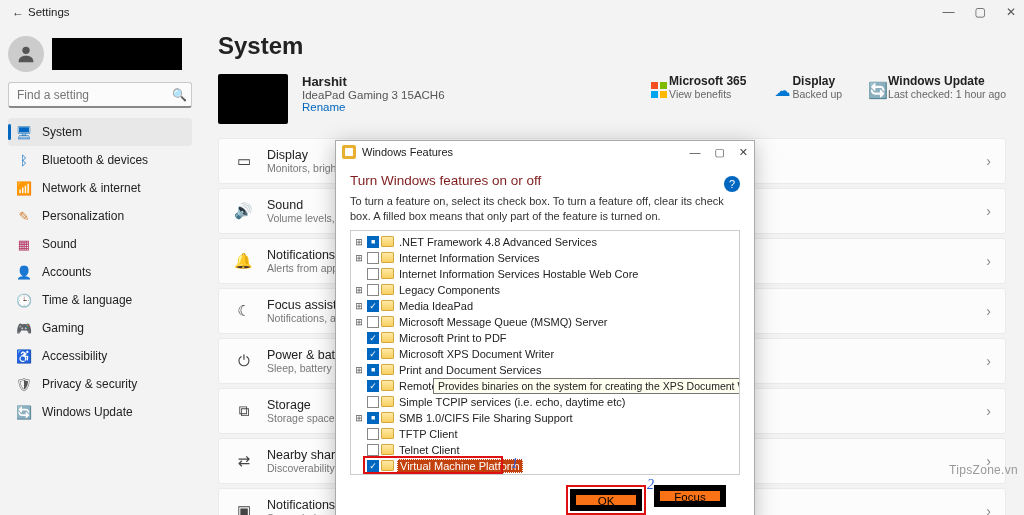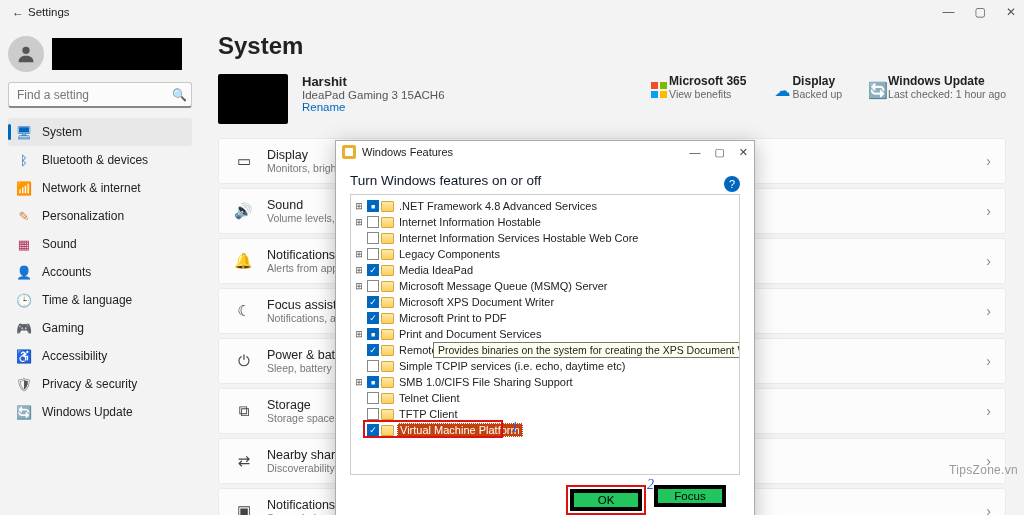--- a/index.html
+++ b/index.html
@@ -57,40 +57,40 @@
 .setting-item .chev { margin-left: auto; color: #888; font-size: 14px; }
 
 
 .dialog { position: absolute; left: 335px; top: 140px; width: 420px; height: 386px; background: #fff; border: 1px solid #aaa; box-shadow: 0 4px 20px rgba(0,0,0,.25); display: flex; flex-direction: column; justify-content: space-between; }
 .dlg-titlebar { height: 22px; display: flex; align-items: center; padding: 0 6px; }
 .dlg-titlebar .dicon { width: 14px; height: 14px; margin-right: 6px; }
 .dlg-titlebar .dtitle { font-size: 11px; }
 .dlg-titlebar .dwin { margin-left: auto; display: flex; gap: 14px; color: #444; }
 .dlg-titlebar .dwin span { cursor: pointer; font-size: 11px; }
 .dlg-body { padding: 10px 14px 0 14px; flex: 1; display: flex; flex-direction: column; overflow: hidden; }
-.dlg-body .heading { color: #0f172a; font-size: 13.5px; margin-bottom: 6px; }
+.dlg-body .heading { color: #7f1d1d; font-size: 13.5px; margin-bottom: 6px; }
 .dlg-body .help { float: right; width: 16px; height: 16px; border-radius: 50%; background: #0067c0; color: #fff; font-size: 11px; display: inline-flex; align-items: center; justify-content: center; cursor: pointer; }
 .dlg-body .desc { font-size: 11px; color: #333; line-height: 1.35; margin-bottom: 6px; }
 .tree-wrap { flex: 1; border: 1px solid #ccc; overflow-y: auto; padding: 3px 2px; background: #fff; position: relative; }
 .tree-item { display: flex; align-items: center; height: 16px; font-size: 11px; white-space: nowrap; }
 .tree-item .exp { width: 12px; text-align: center; color: #555; cursor: pointer; font-size: 9px; }
 .tree-item .cb { width: 12px; height: 12px; border: 1px solid #888; margin: 0 2px; display: inline-flex; align-items: center; justify-content: center; font-size: 9px; cursor: pointer; }
 .tree-item .cb.checked { background: #0067c0; border-color: #0067c0; color: #fff; }
 .tree-item .cb.filled { background: #0067c0; border-color: #0067c0; position: relative; }
 .tree-item .cb.filled::after { content: "■"; color: #fff; font-size: 7px; line-height: 1; }
 .tree-item .cb.checked::after { content: "✓"; }
 .tree-item .fico { width: 13px; height: 11px; background: linear-gradient(#ffe9a6,#f8cf60); border: 1px solid #d6a93e; border-radius: 1px; margin-right: 3px; }
 .tree-item .lbl { padding: 0 2px; }
 .tree-item.selected .lbl { background: #c2410c; color: #fff; border: 1px dotted #fff; }
 .red-box { position: absolute; border: 2px solid #d11; pointer-events: none; }
 .tooltip { position: absolute; background: #fffff0; border: 1px solid #767676; font-size: 10.5px; padding: 1px 4px; white-space: nowrap; }
 .anno { position: absolute; color: #2b5fd9; font-family: Georgia, serif; font-style: italic; font-size: 14px; }
 
 .dlg-buttons { display: flex; justify-content: flex-end; gap: 8px; padding: 10px 14px; border-top: 0; }
-.dlg-buttons button { width: 72px; height: 22px; font-size: 11.5px; background: #22c55e; border: 4px solid #000000; cursor: pointer; }
+.dlg-buttons button { width: 72px; height: 22px; font-size: 11.5px; background: #f97316; border: 6px solid #000000; cursor: pointer; }
 .btn-box { border: 2px solid #d11; padding: 2px; display: inline-block; }
 
 .watermark { position: absolute; right: 6px; bottom: 38px; font-size: 12px; color: #999; letter-spacing: .3px; }
 </style>
 </head>
 <body>
 
 <div class="titlebar">
   <span class="back">←</span>
   <span class="title">Settings</span>
@@ -285,32 +285,33 @@
       <span>—</span>
       <span>▢</span>
       <span>✕</span>
     </div>
   </div>
   <div class="dlg-body">
     <div style="display:flex;align-items:center;justify-content:space-between">
       <div class="heading">Turn Windows features on or off</div>
       <div class="help">?</div>
     </div>
+    <div class="desc">To turn a feature on, select its check box. To turn a feature off, clear its check box. A filled box means that only part of the feature is turned on.</div>
     <div class="tree-wrap" id="tree">
         <div class="tree-item">
           <span class="exp">⊞</span>
           <span class="cb filled"></span>
           <span class="fico"></span>
           <span class="lbl">.NET Framework 4.8 Advanced Services</span>
         </div>
         <div class="tree-item">
           <span class="exp">⊞</span>
           <span class="cb"></span>
           <span class="fico"></span>
-          <span class="lbl">Internet Information Hostable</span>
+          <span class="lbl">Internet Information Services</span>
         </div>
         <div class="tree-item">
           <span class="exp"></span>
           <span class="cb"></span>
           <span class="fico"></span>
           <span class="lbl">Internet Information Services Hostable Web Core</span>
         </div>
         <div class="tree-item">
           <span class="exp">⊞</span>
           <span class="cb"></span>
@@ -326,63 +327,63 @@
         <div class="tree-item">
           <span class="exp">⊞</span>
           <span class="cb"></span>
           <span class="fico"></span>
           <span class="lbl">Microsoft Message Queue (MSMQ) Server</span>
         </div>
         <div class="tree-item">
           <span class="exp"></span>
           <span class="cb checked"></span>
           <span class="fico"></span>
+          <span class="lbl">Microsoft Print to PDF</span>
+        </div>
+        <div class="tree-item">
+          <span class="exp"></span>
+          <span class="cb checked"></span>
+          <span class="fico"></span>
           <span class="lbl">Microsoft XPS Document Writer</span>
         </div>
         <div class="tree-item">
+          <span class="exp">⊞</span>
+          <span class="cb filled"></span>
+          <span class="fico"></span>
+          <span class="lbl">Print and Document Services</span>
+        </div>
+        <div class="tree-item">
           <span class="exp"></span>
           <span class="cb checked"></span>
           <span class="fico"></span>
-          <span class="lbl">Microsoft Print to PDF</span>
+          <span class="lbl">Remote Diffe</span>
+        </div>
+        <div class="tree-item">
+          <span class="exp"></span>
+          <span class="cb"></span>
+          <span class="fico"></span>
+          <span class="lbl">Simple TCPIP services (i.e. echo, daytime etc)</span>
         </div>
         <div class="tree-item">
           <span class="exp">⊞</span>
           <span class="cb filled"></span>
           <span class="fico"></span>
-          <span class="lbl">Print and Document Services</span>
-        </div>
-        <div class="tree-item">
-          <span class="exp"></span>
-          <span class="cb checked"></span>
-          <span class="fico"></span>
-          <span class="lbl">Remote Diffe</span>
-        </div>
-        <div class="tree-item">
-          <span class="exp"></span>
-          <span class="cb"></span>
-          <span class="fico"></span>
-          <span class="lbl">Simple TCPIP services (i.e. echo, daytime etc)</span>
-        </div>
-        <div class="tree-item">
-          <span class="exp">⊞</span>
-          <span class="cb filled"></span>
-          <span class="fico"></span>
           <span class="lbl">SMB 1.0/CIFS File Sharing Support</span>
         </div>
         <div class="tree-item">
           <span class="exp"></span>
           <span class="cb"></span>
           <span class="fico"></span>
+          <span class="lbl">TFTP Client</span>
+        </div>
+        <div class="tree-item">
+          <span class="exp"></span>
+          <span class="cb"></span>
+          <span class="fico"></span>
           <span class="lbl">Telnet Client</span>
-        </div>
-        <div class="tree-item">
-          <span class="exp"></span>
-          <span class="cb"></span>
-          <span class="fico"></span>
-          <span class="lbl">TFTP Client</span>
         </div>
         <div class="tree-item selected">
           <span class="exp"></span>
           <span class="cb checked"></span>
           <span class="fico"></span>
           <span class="lbl">Virtual Machine Platform</span>
         </div>
         <div class="tree-item">
           <span class="exp"></span>
         </div>

